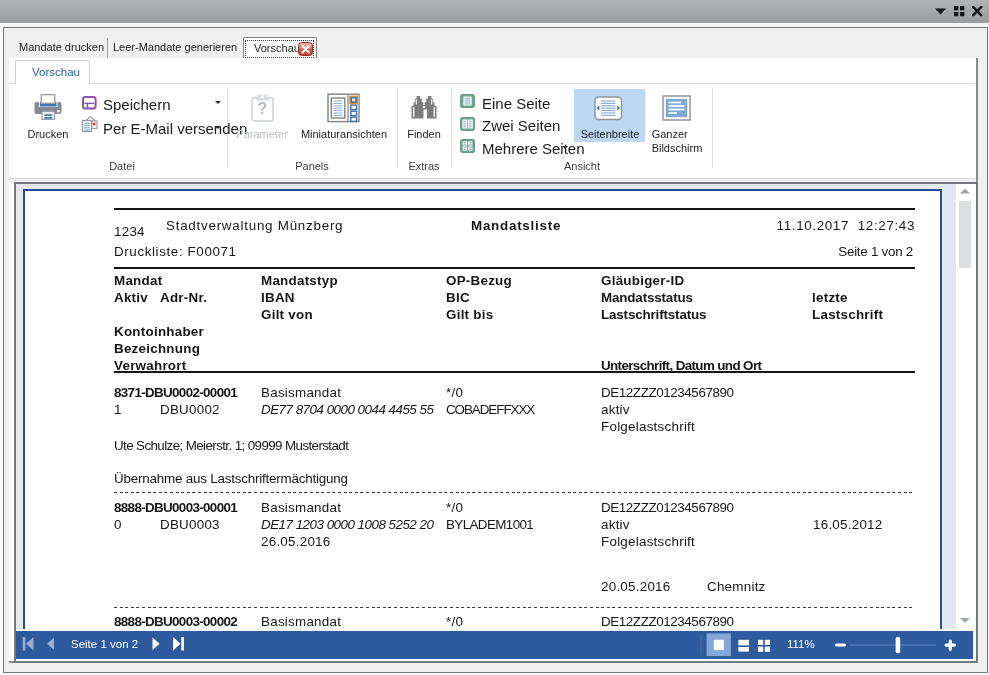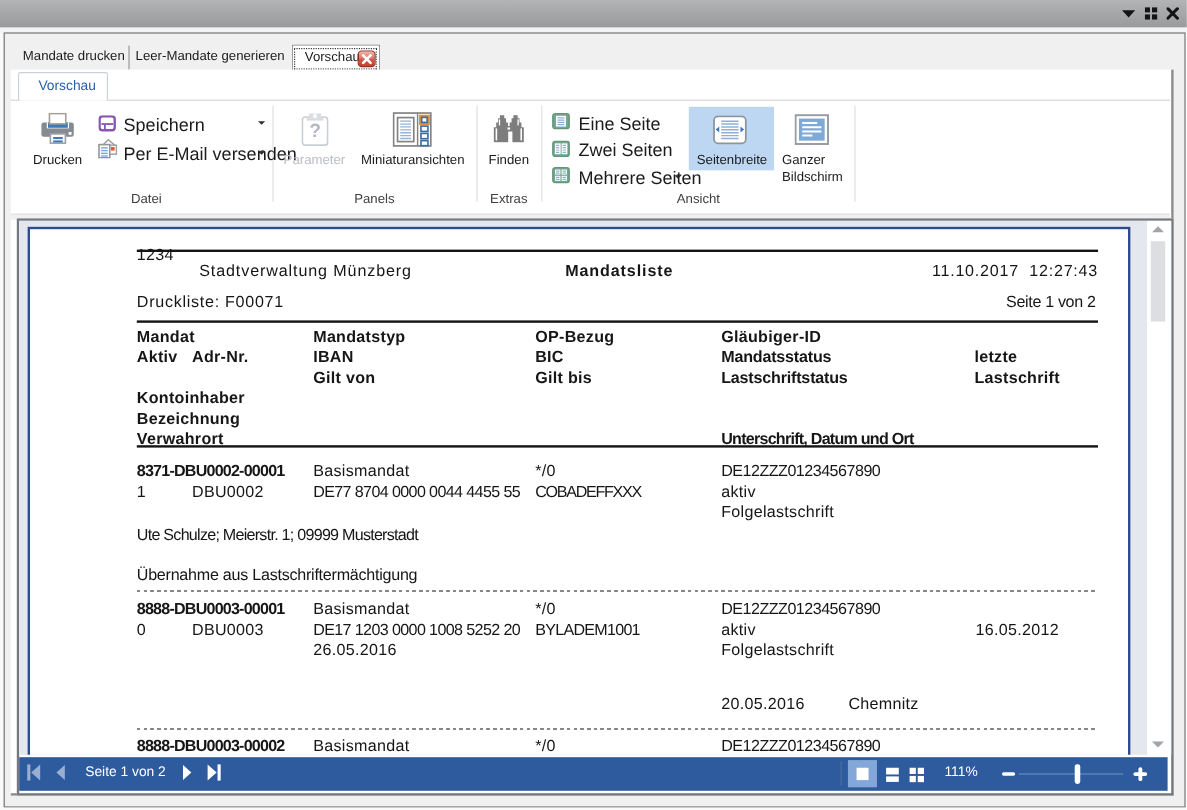--- a/index.html
+++ b/index.html
@@ -55,21 +55,21 @@
   #ppanel { position:absolute; left:14px; top:182px; width:964px; height:481px;
     border:2px solid #75797e; background:#fff; }
   #viewport { position:absolute; left:16px; top:184px; width:940px; height:445px;
     background:#e4e7ee; overflow:hidden; }
   #page { position:absolute; left:7px; top:5px; width:919px; height:600px;
     border:2px solid #2b4d8f; background:#fff; }
   .t { position:absolute; font-size:13.4px; line-height:14px; letter-spacing:0.25px;
     color:#161616; white-space:nowrap; }
   .b { font-weight:bold; }
   .wide { letter-spacing:0.75px;text-align:center; }
-  .tight { letter-spacing:-0.51px; }
+  .tight { letter-spacing:-0.51px;font-style:italic; }
   .t18 { letter-spacing:-0.41px; }
   .rule { position:absolute; height:2px; background:#141414; left:89px; width:801px; }
   .dash { position:absolute; height:1.4px; left:89px; width:801px; background:repeating-linear-gradient(90deg,#3a3a3a 0 3px,transparent 3px 5.6px); }
   
   #scrollbar { position:absolute; left:956px; top:184px; width:20px; height:445px; background:#fff; }
   #sthumb { position:absolute; left:959px; top:201px; width:12px; height:67px; background:#dcdee1; }
   
   #statusbar { position:absolute; left:16px; top:631px; width:957px; height:27.5px; background:#2e5b9e; }
   .sbtxt { position:absolute; color:#fff; font-size:11.5px; }
 </style>
@@ -277,21 +277,21 @@
 <div class="biglbl" style="left:610px;top:127.6px">Seitenbreite</div>
 <div class="biglbl" style="left:677px;top:127.3px;line-height:14px">Ganzer<br>Bildschirm</div>
 
 <div id="ribbottom"></div>
 <div id="ribband"></div>
 
 <div id="ppanel"></div>
 <div id="viewport">
   <div id="page">
     <div class="rule" style="top:17.3px;height:1.6px"></div>
-    <div class="t" style="left:89px;top:15px">1234</div>
+    <div class="t" style="left:89px;top:34px">1234</div>
     <div class="t wide" style="left:141px;top:27.6px">Stadtverwaltung Münzberg</div>
     <div class="t b wide" style="left:446px;top:27.6px">Mandatsliste</div>
     <div class="t" style="right:25px;top:27.6px;letter-spacing:0.64px">11.10.2017&nbsp;&nbsp;12:27:43</div>
     <div class="t" style="left:89px;top:53.6px;letter-spacing:0.61px">Druckliste: F00071</div>
     <div class="t" style="right:27px;top:53.6px;letter-spacing:-0.27px">Seite 1 von 2</div>
     <div class="rule" style="top:76px"></div>
     <div class="t b" style="left:89px;top:82.6px">Mandat</div>
     <div class="t b" style="left:236px;top:82.6px">Mandatstyp</div>
     <div class="t b" style="left:421px;top:82.6px">OP-Bezug</div>
     <div class="t b" style="left:576px;top:82.6px">Gläubiger-ID</div>

